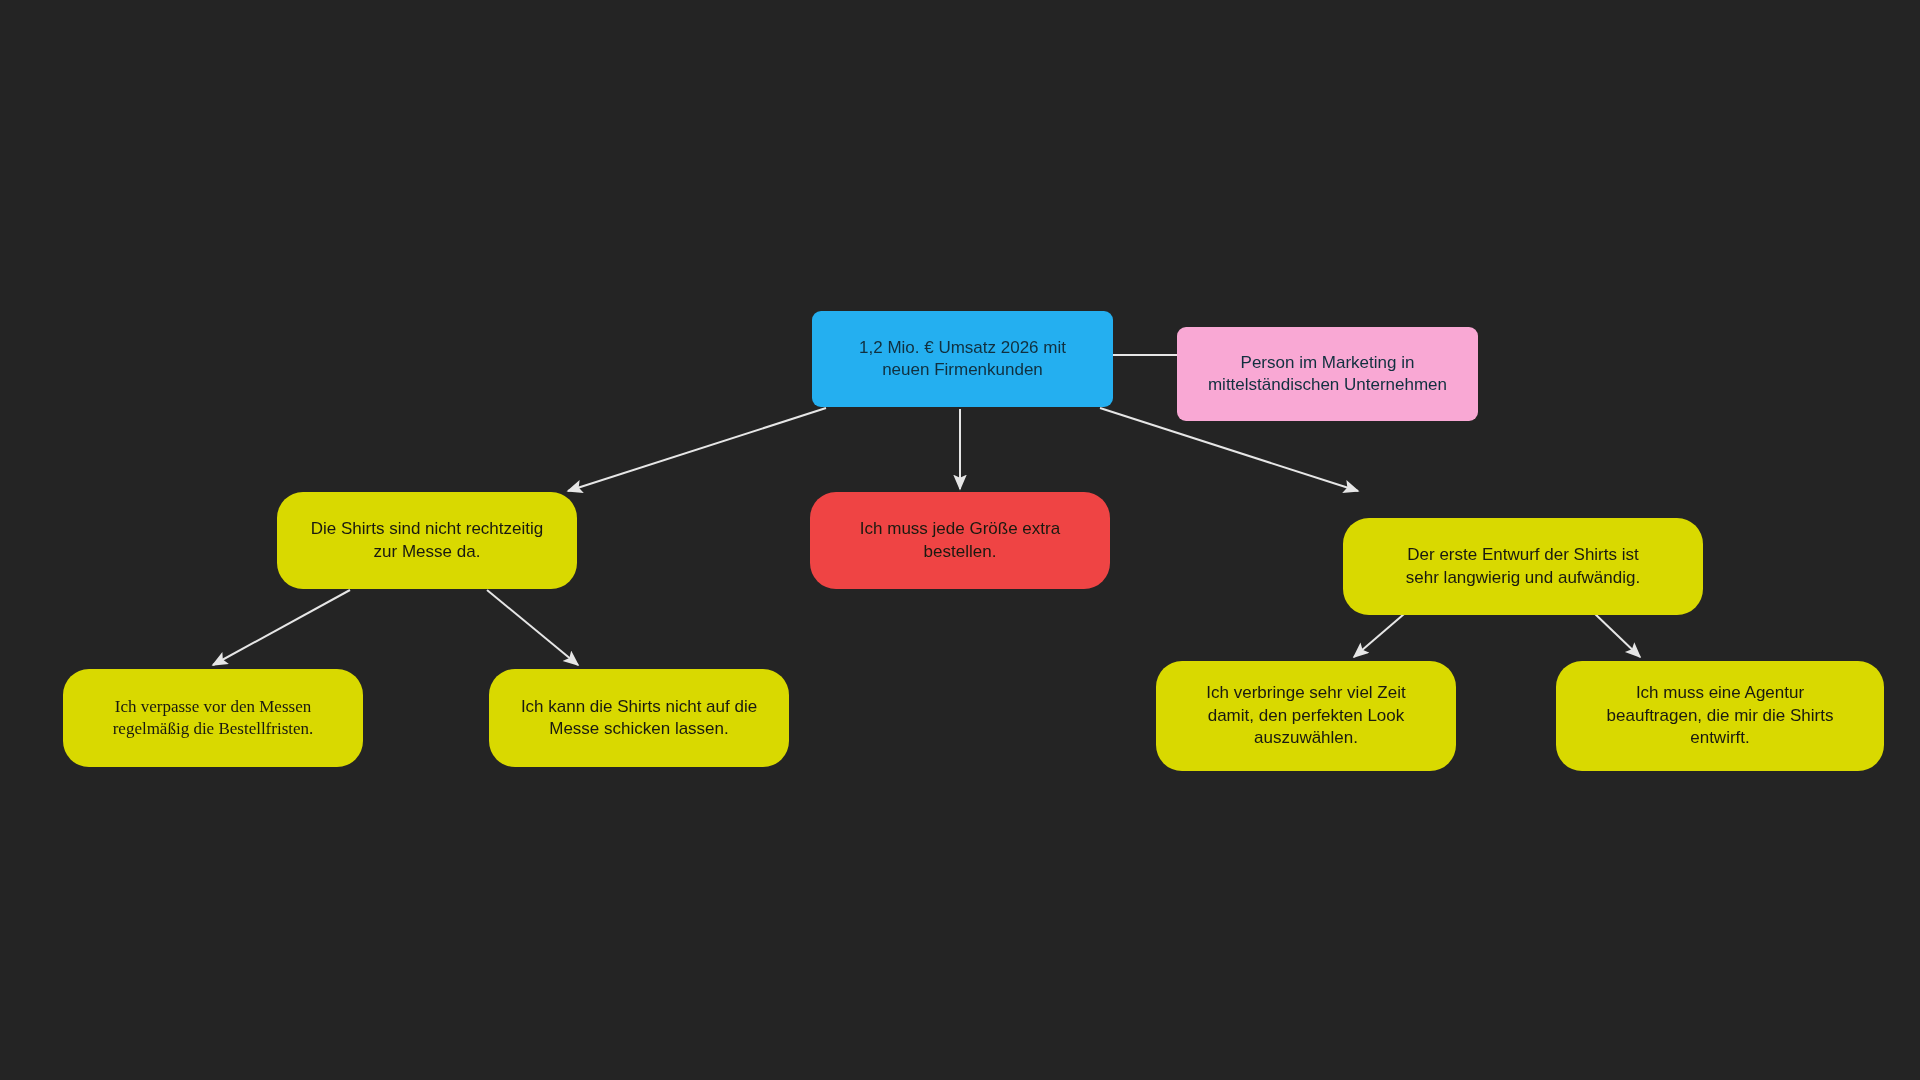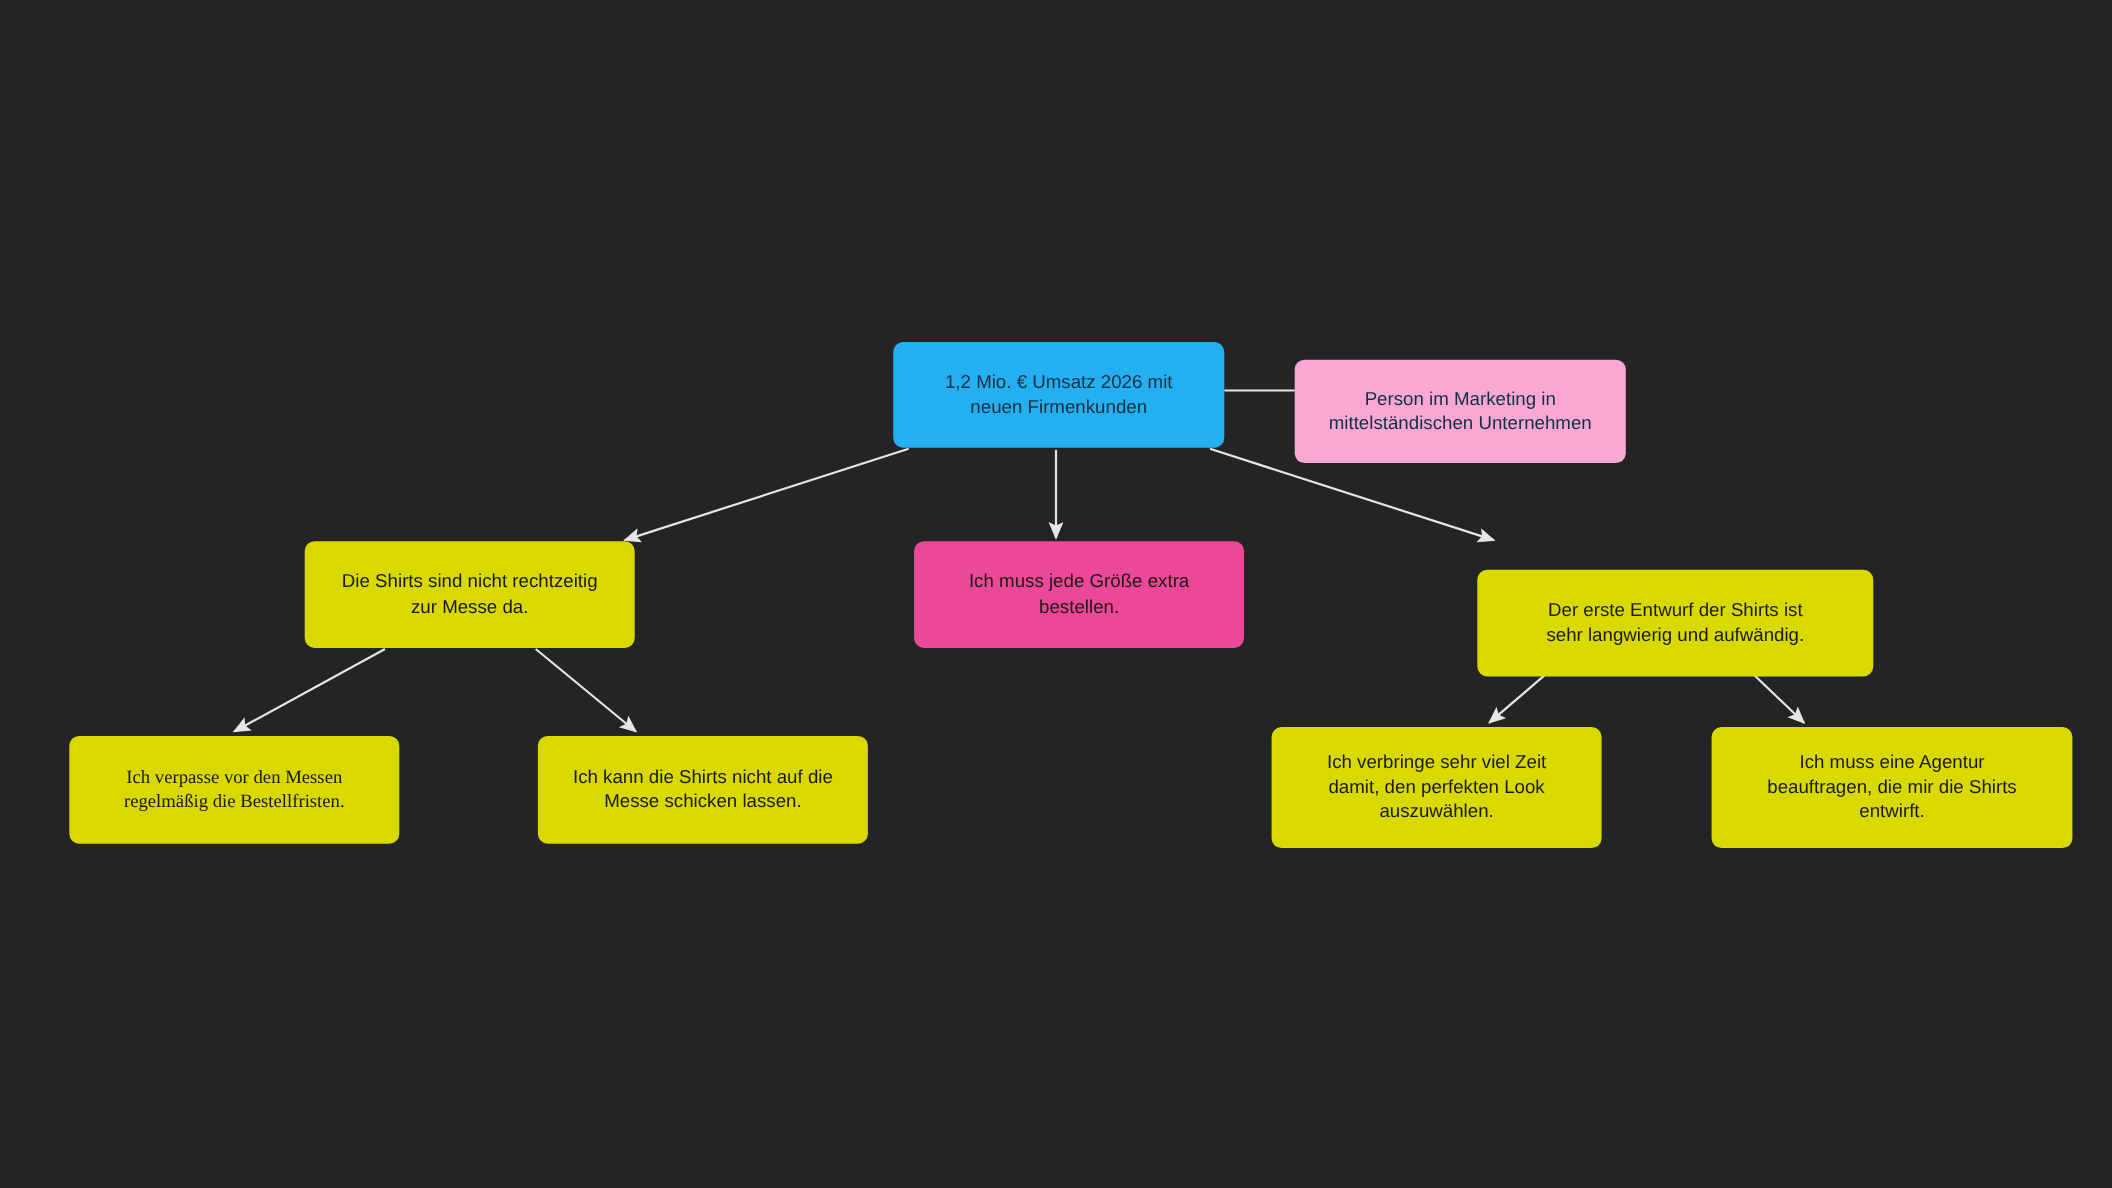--- a/index.html
+++ b/index.html
@@ -47,20 +47,21 @@
   }
 
   .node.blue {
     background: #24aff0;
     color: #11303f;
   }
 
   .node.yellow {
     background: #d9d900;
     color: #1a1a10;
+    border-radius: 26px;
   }
 
   .node-label {
     display: block;
     width: 100%;
   }
 </style>
 </head>
 <body>
 
@@ -84,21 +85,21 @@
       </g>
   </svg>
 
   <div id="nodes-layer">
       <div class="node blue" style="left: 812px; top: 311px; width: 301px; height: 96px; background: rgb(36, 175, 240); font-size: 17px;"><span class="node-label">1,2 Mio. € Umsatz 2026 mit
 neuen Firmenkunden</span></div>
       <div class="node blue" style="left: 1177px; top: 312px; width: 301px; height: 94px; background: #f9a8d4; font-size: 17px; margin-top: 15px;"><span class="node-label">Person im Marketing in
 mittelständischen Unternehmen</span></div>
       <div class="node yellow" style="left: 277px; top: 492px; width: 300px; height: 97px; background: rgb(217, 217, 0); font-size: 17px;"><span class="node-label">Die Shirts sind nicht rechtzeitig
 zur Messe da.</span></div>
-      <div class="node yellow" style="left: 810px; top: 492px; width: 300px; height: 97px; background: #ec4899; font-size: 17px; margin-left: 21px;"><span class="node-label">Ich muss jede Größe extra
+      <div class="node yellow" style="left: 810px; top: 492px; width: 300px; height: 97px; background: #ef4444; font-size: 17px;"><span class="node-label">Ich muss jede Größe extra
 bestellen.</span></div>
       <div class="node yellow" style="left: 1343px; top: 518px; width: 360px; height: 97px; background: rgb(217, 217, 0); font-size: 17px; align-items: center;"><span class="node-label">Der erste Entwurf der Shirts ist
 sehr langwierig und aufwändig.</span></div>
       <div class="node yellow" style="left: 63px; top: 669px; width: 300px; height: 98px; background: rgb(217, 217, 0); font-size: 17px; font-family: Liberation Serif, serif;"><span class="node-label">Ich verpasse vor den Messen
 regelmäßig die Bestellfristen.</span></div>
       <div class="node yellow" style="left: 489px; top: 669px; width: 300px; height: 98px; background: rgb(217, 217, 0); font-size: 17px;"><span class="node-label">Ich kann die Shirts nicht auf die
 Messe schicken lassen.</span></div>
       <div class="node yellow" style="left: 1129px; top: 661px; width: 300px; height: 110px; background: rgb(217, 217, 0); font-size: 17px; margin-left: 27px;"><span class="node-label">Ich verbringe sehr viel Zeit
 damit, den perfekten Look
 auszuwählen.</span></div>

